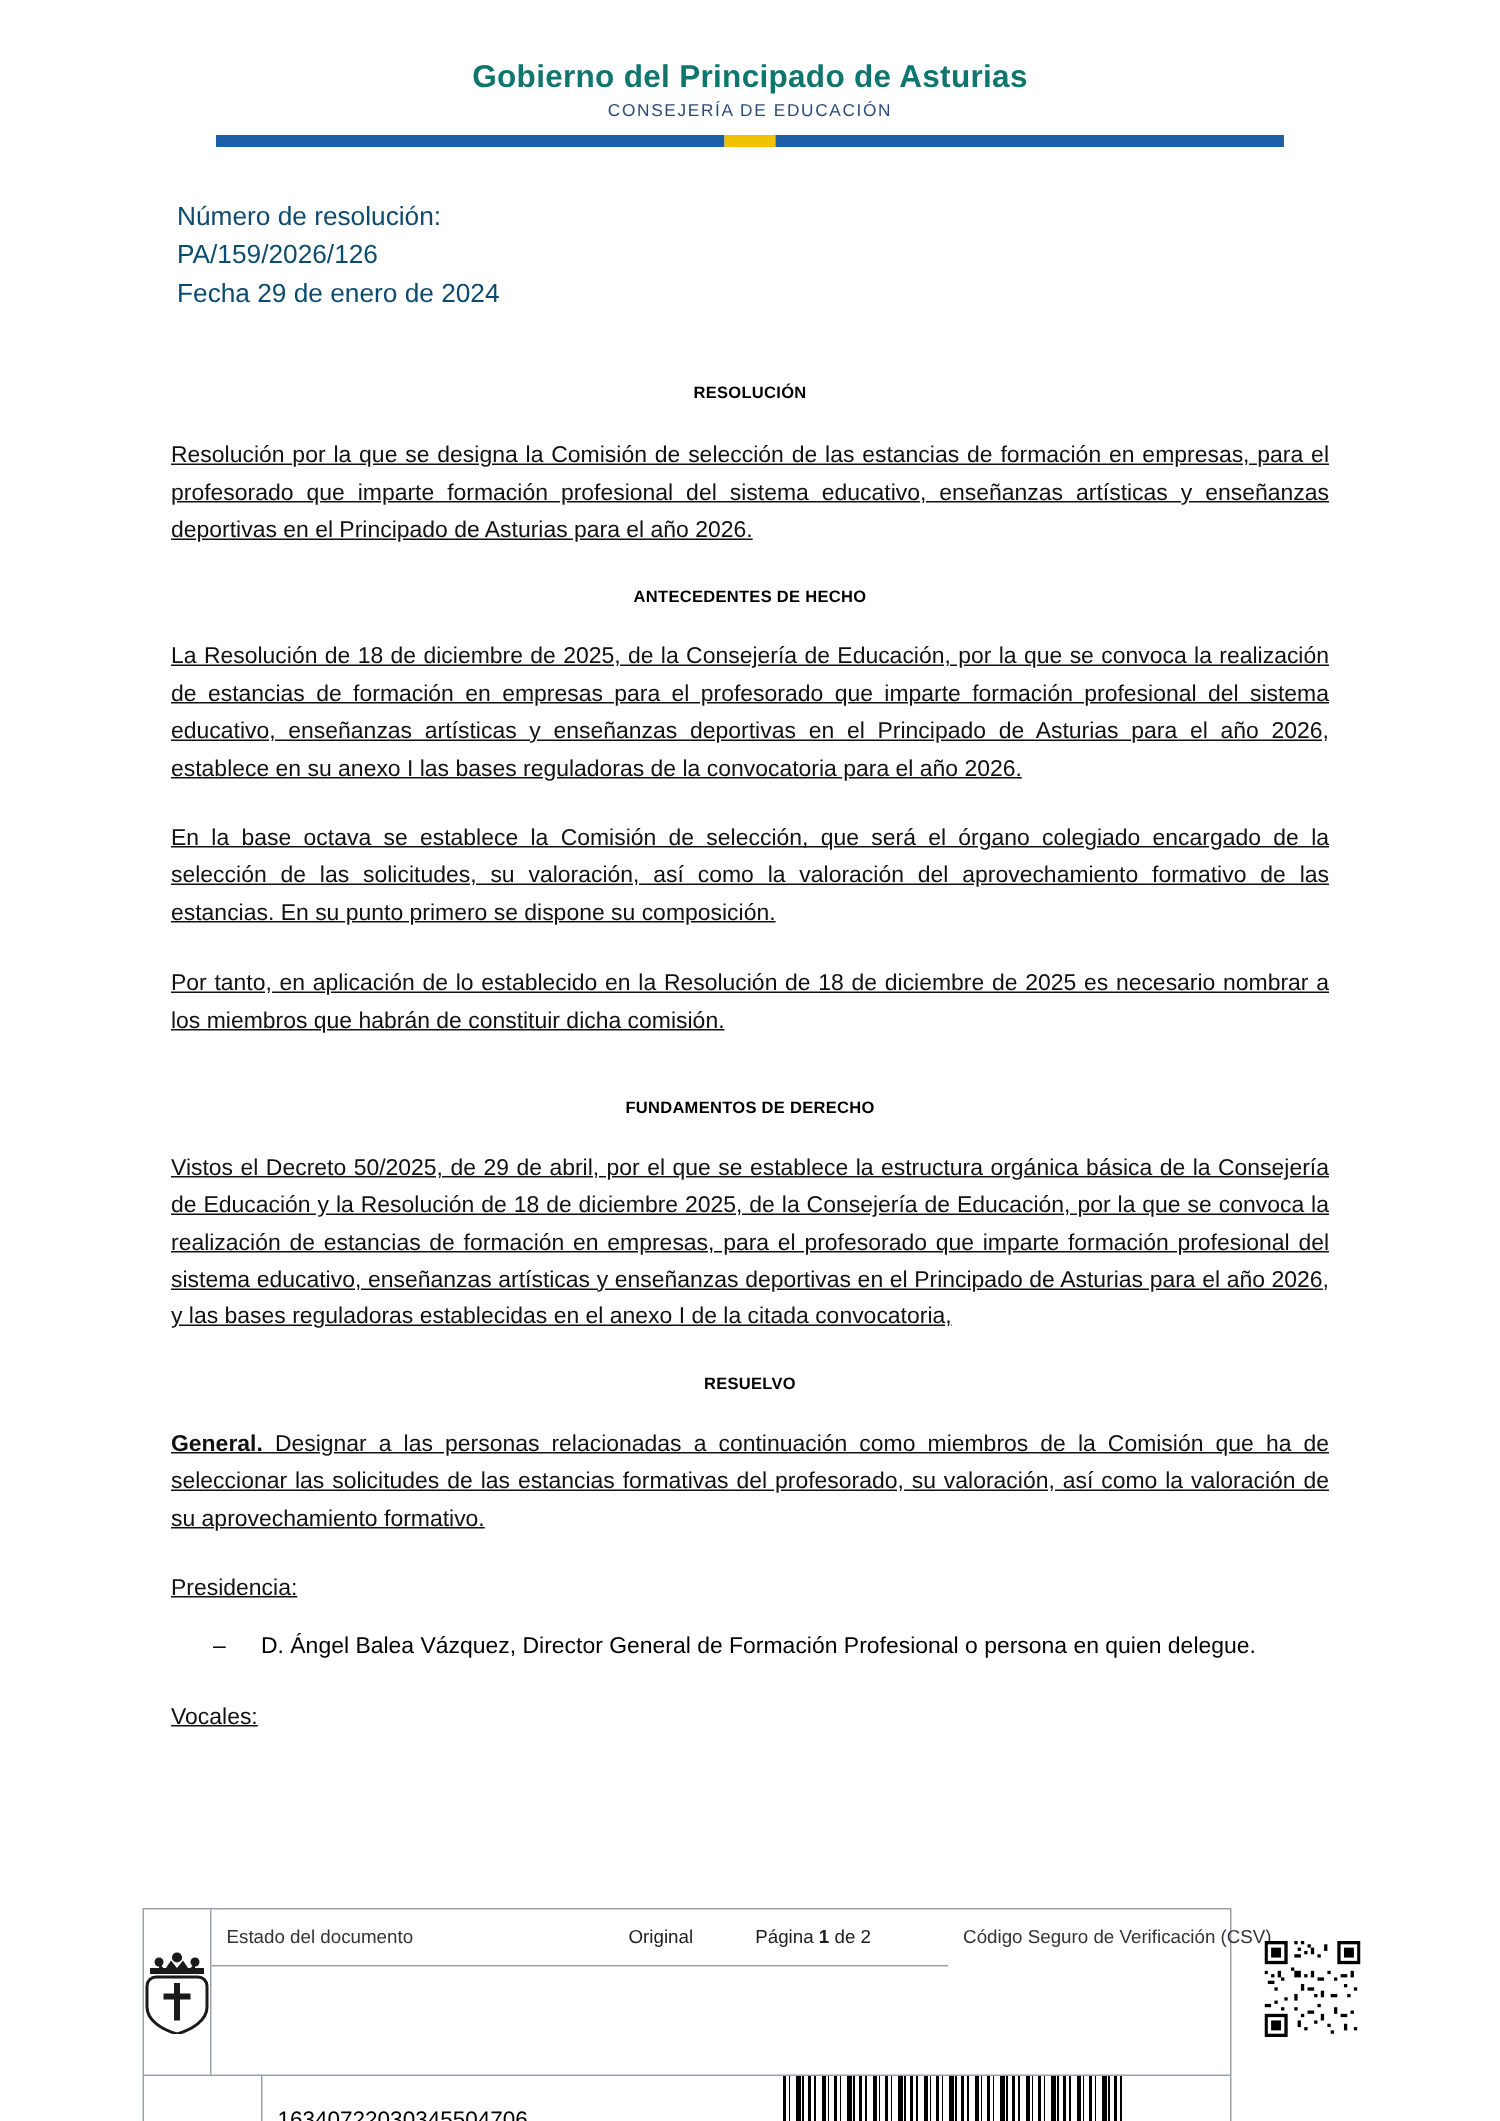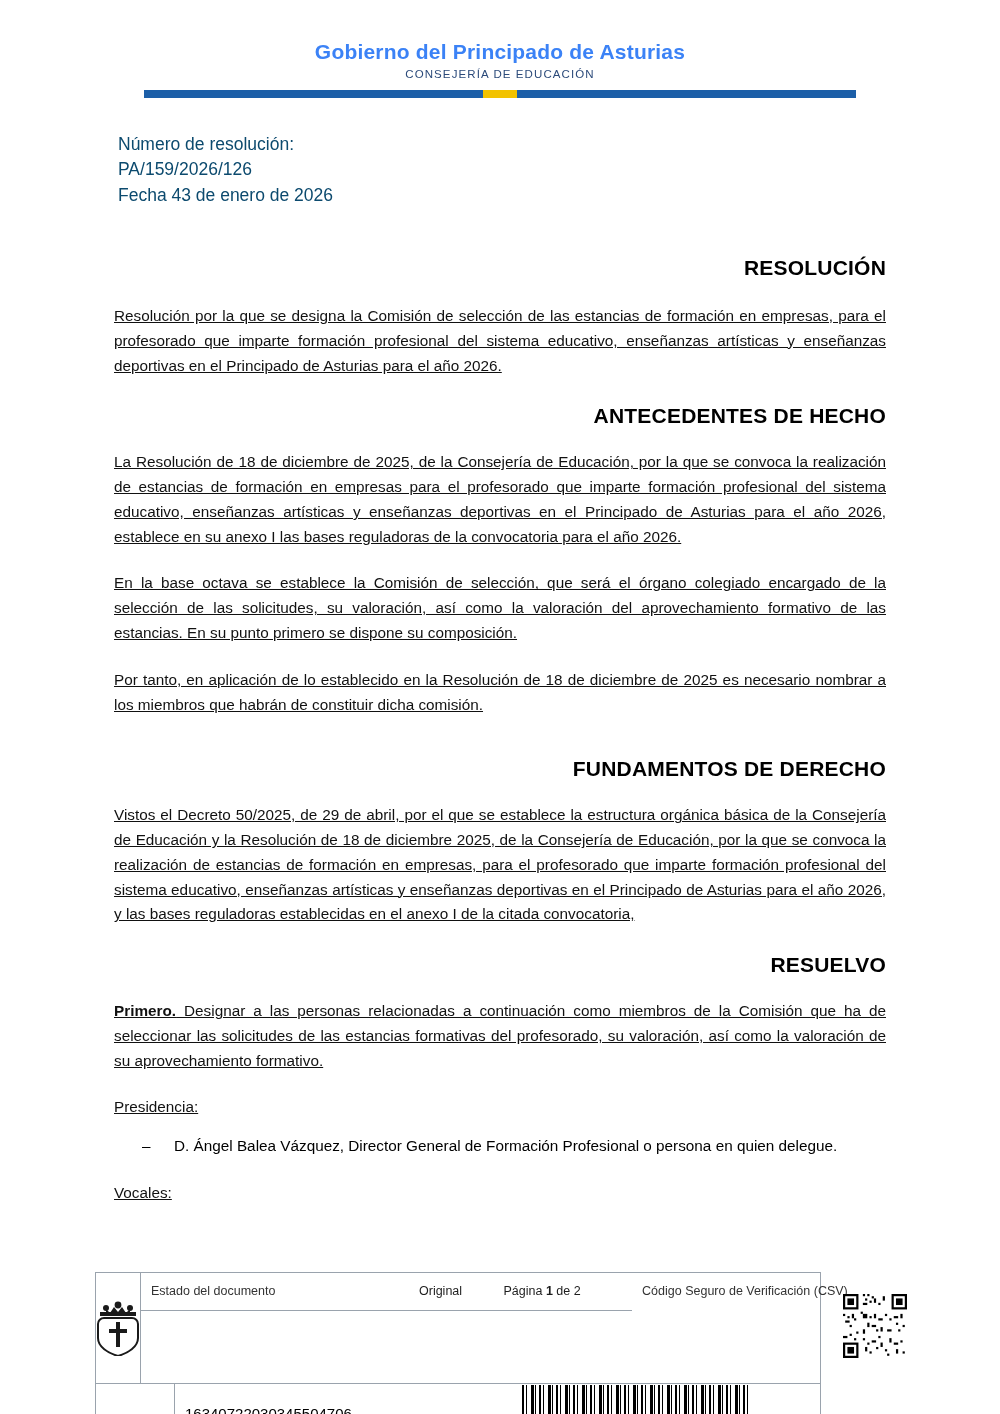--- a/index.html
+++ b/index.html
@@ -24,21 +24,21 @@
   }
 
   
   .header {
     padding-top: 40px;
     text-align: center;
   }
   .header-title {
     font-size: 21px;
     font-weight: bold;
-    color: #3b82f6;
+    color: #0f766e;
     letter-spacing: 0.2px;
   }
   .header-subtitle {
     font-size: 11.5px;
     color: #2b4a7a;
     letter-spacing: 1.1px;
     margin-top: 4px;
   }
   .header-rule {
     margin-top: 10px;
@@ -60,23 +60,23 @@
     color: #0c4a6e;
   }
 
   
   .content {
     margin: 0 auto;
     width: 772px;
     padding-top: 22px;
   }
   h2.section {
-    font-size: 21px;
+    font-size: 11px;
     font-weight: bold;
-    text-align: right;
+    text-align: center;
     margin: 26px 0 0 0;
     letter-spacing: 0.2px;
   }
   h2.section.wide { margin-top: 40px; }
   p.para {
     font-size: 15.3px;
     line-height: 1.62;
     text-align: justify;
     margin: 22px 0 0 0;
     color: #111;
@@ -192,39 +192,39 @@
     <div class="header-rule">
       <div class="rule-blue-left"></div>
       <div class="rule-yellow"></div>
       <div class="rule-blue-right"></div>
     </div>
   </div>
 
   <div class="res-block">
     <div>Número de resolución:</div>
     <div>PA/159/2026/126</div>
-    <div>Fecha 43 de enero de 2026</div>
+    <div>Fecha 29 de enero de 2024</div>
   </div>
 
   <div class="content">
 
     <h2 class="section">RESOLUCIÓN</h2>
     <p class="para first">Resolución por la que se designa la Comisión de selección de las estancias de formación en empresas, para el profesorado que imparte formación profesional del sistema educativo, enseñanzas artísticas y enseñanzas deportivas en el Principado de Asturias para el año 2026.</p>
 
     <h2 class="section">ANTECEDENTES DE HECHO</h2>
     <p class="para">La Resolución de 18 de diciembre de 2025, de la Consejería de Educación, por la que se convoca la realización de estancias de formación en empresas para el profesorado que imparte formación profesional del sistema educativo, enseñanzas artísticas y enseñanzas deportivas en el Principado de Asturias para el año 2026, establece en su anexo I las bases reguladoras de la convocatoria para el año 2026.</p>
     <p class="para">En la base octava se establece la Comisión de selección, que será el órgano colegiado encargado de la selección de las solicitudes, su valoración, así como la valoración del aprovechamiento formativo de las estancias. En su punto primero se dispone su composición.</p>
     <p class="para">Por tanto, en aplicación de lo establecido en la Resolución de 18 de diciembre de 2025 es necesario nombrar a los miembros que habrán de constituir dicha comisión.</p>
 
     <h2 class="section wide">FUNDAMENTOS DE DERECHO</h2>
     <p class="para">Vistos el Decreto 50/2025, de 29 de abril, por el que se establece la estructura orgánica básica de la Consejería de Educación y la Resolución de 18 de diciembre 2025, de la Consejería de Educación, por la que se convoca la realización de estancias de formación en empresas, para el profesorado que imparte formación profesional del sistema educativo, enseñanzas artísticas y enseñanzas deportivas en el Principado de Asturias para el año 2026, y las bases reguladoras establecidas en el anexo I de la citada convocatoria,</p>
 
     <h2 class="section">RESUELVO</h2>
     <p class="para">
-      <span class="bold">Primero.</span><span> Designar a las personas relacionadas a continuación como miembros de la Comisión que ha de seleccionar las solicitudes de las estancias formativas del profesorado, su valoración, así como la valoración de su aprovechamiento formativo.</span>
+      <span class="bold">General.</span><span> Designar a las personas relacionadas a continuación como miembros de la Comisión que ha de seleccionar las solicitudes de las estancias formativas del profesorado, su valoración, así como la valoración de su aprovechamiento formativo.</span>
     </p>
 
     <p class="para plain">Presidencia:</p>
     <ul class="dashlist">
       <li>
         <span class="dash">–</span>
         <span>D. Ángel Balea Vázquez, Director General de Formación Profesional o persona en quien delegue.</span>
       </li>
     </ul>
 

